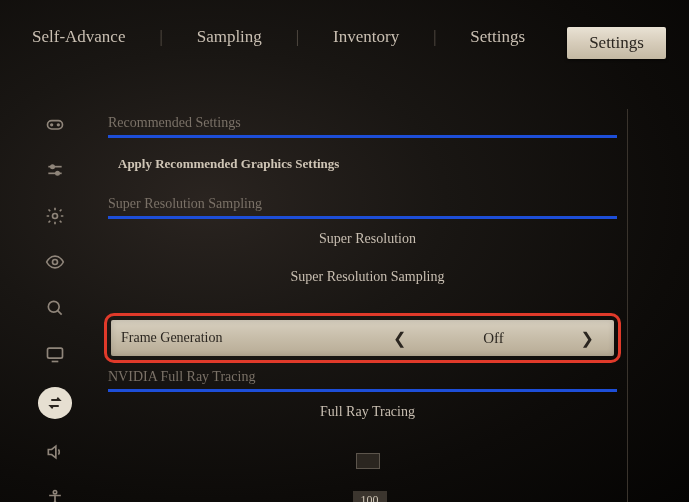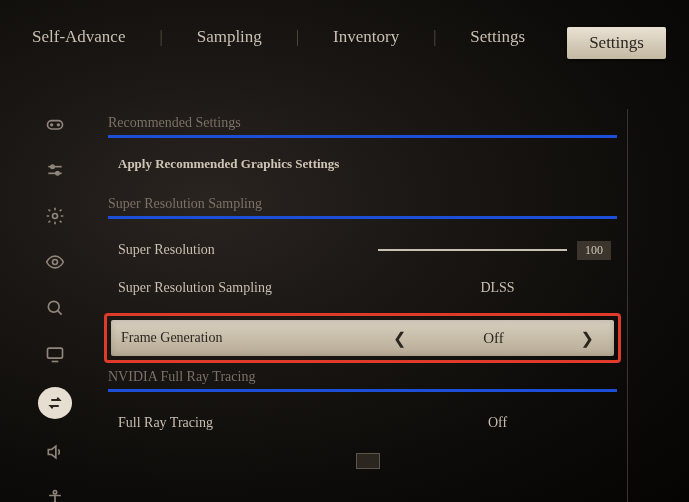--- a/index.html
+++ b/index.html
@@ -85,20 +85,21 @@
     font-size: 13px;
     font-weight: 600;
     padding: 6px 0 18px 10px;
     cursor: pointer;
   }
   .row {
     display: flex;
     align-items: center;
     height: 38px;
     padding-left: 10px;
+    flex-direction: column;
   }
   .row-label {
     flex: 0 0 260px;
     color: #c9bfb2;
     font-size: 14px;
   }
   .row-value {
     flex: 1;
     display: flex;
     align-items: center;
@@ -124,21 +125,21 @@
   .slider-num {
     background: #3b352e;
     color: #cfc5b6;
     font-size: 12px;
     padding: 2px 8px;
     border-radius: 0;
   }
   
   .row-highlight-wrap {
     border: 3px solid #e03a2a;
-    border-radius: 4px;
+    border-radius: 10px;
     padding: 4px;
     margin: 6px -4px 6px -4px;
   }
   .row-highlight {
     background: linear-gradient(180deg, #d8d0c0 0%, #c7bda9 50%, #b7ab95 100%);
     height: 36px;
     display: flex;
     align-items: center;
     padding-left: 10px;
     border-radius: 2px;

